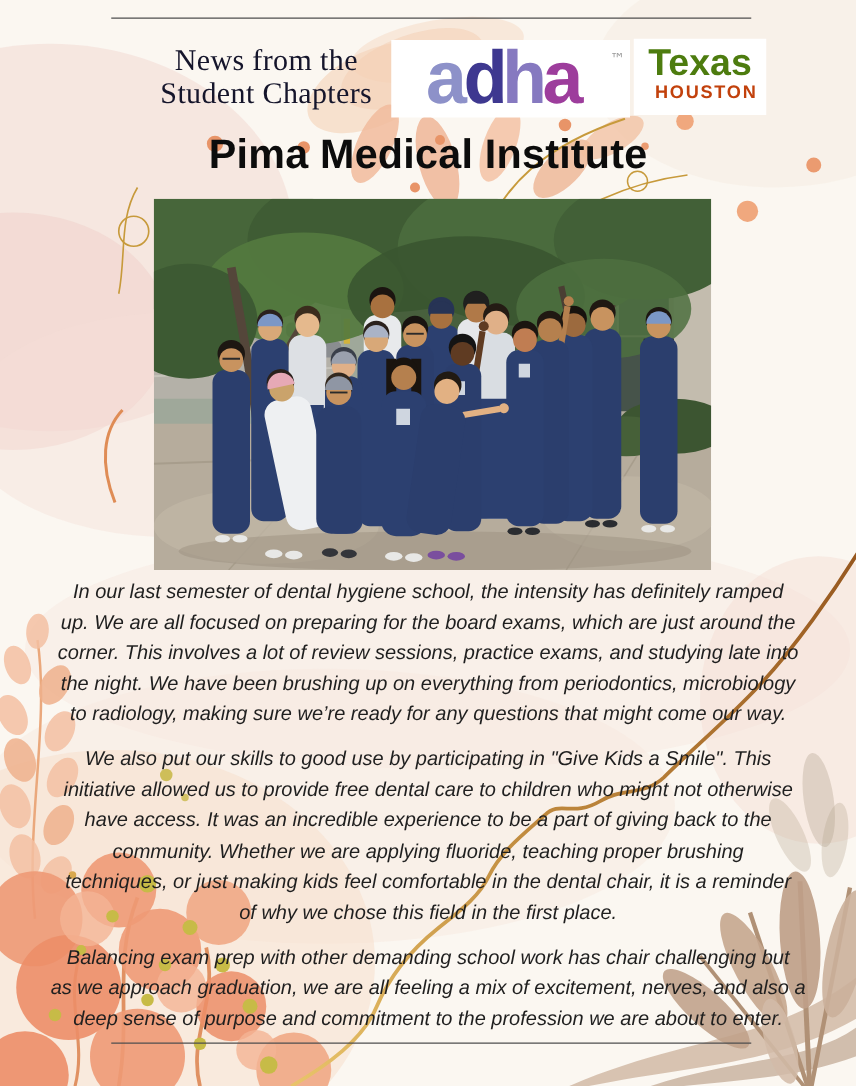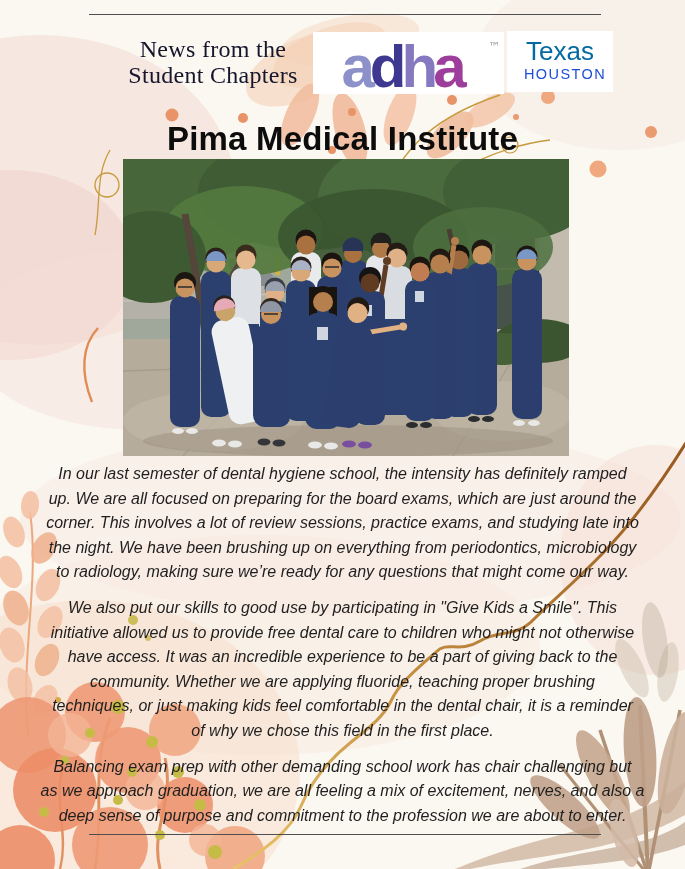--- a/index.html
+++ b/index.html
@@ -19,39 +19,39 @@
     font-family:"Liberation Serif", serif; font-size:24px; line-height:26px;
     color:#15152b; letter-spacing:.3px;
   }
 
   .adha-box {
     position:absolute; left:313px; top:32px; width:191px; height:62px;
     background:#ffffff;
   }
   .adha-letters {
     position:absolute; left:0; right:14px; bottom:-2px; text-align:center;
-    font-family:Liberation Sans, sans-serif; font-weight:bold;
+    font-family:Liberation Mono, monospace; font-weight:bold;
     font-size:60px; line-height:58px; letter-spacing:-5px;
   }
   .adha-c1 { color:#8d91c9; }
   .adha-c2 { color:#3e3890; }
   .adha-c3 { color:#8679c0; }
   .adha-c4 { color:#9d3d9c; }
   .adha-tm { position:absolute; right:4px; top:8px; font-size:12px; letter-spacing:0;
     color:#9a9a9a; font-family:"DejaVu Sans", sans-serif; font-weight:normal; }
 
   .texas-box {
     position:absolute; left:507px; top:31px; width:106px; height:61px;
     background:#ffffff; text-align:center;
   }
-  .texas-l1 { margin-top:7px; font-weight:normal; font-size:26px; line-height:26px; color:#0369a1; }
-  .texas-l2 { font-weight:normal; font-size:14.5px; line-height:20px; letter-spacing:1.4px; color:#1d4ed8;padding-left:10px; }
+  .texas-l1 { margin-top:7px; font-weight:bold; font-size:30px; line-height:26px; color:#4d7c0f; }
+  .texas-l2 { font-weight:bold; font-size:14.5px; line-height:20px; letter-spacing:1.4px; color:#c2410c;padding-left:10px; }
 
   .page-title {
-    position:absolute; left:0; right:0; top:104px; margin:16px; text-align:center;
+    position:absolute; left:0; right:0; top:104px; margin:0; text-align:center;
     font-size:33px; font-weight:bold; color:#0c0c0c; letter-spacing:.2px;
   }
 
   .photo-frame {
     position:absolute; left:123px; top:159px; width:446px; height:297px;
     overflow:hidden;
   }
   .photo-frame svg { display:block; }
 
   .article {

